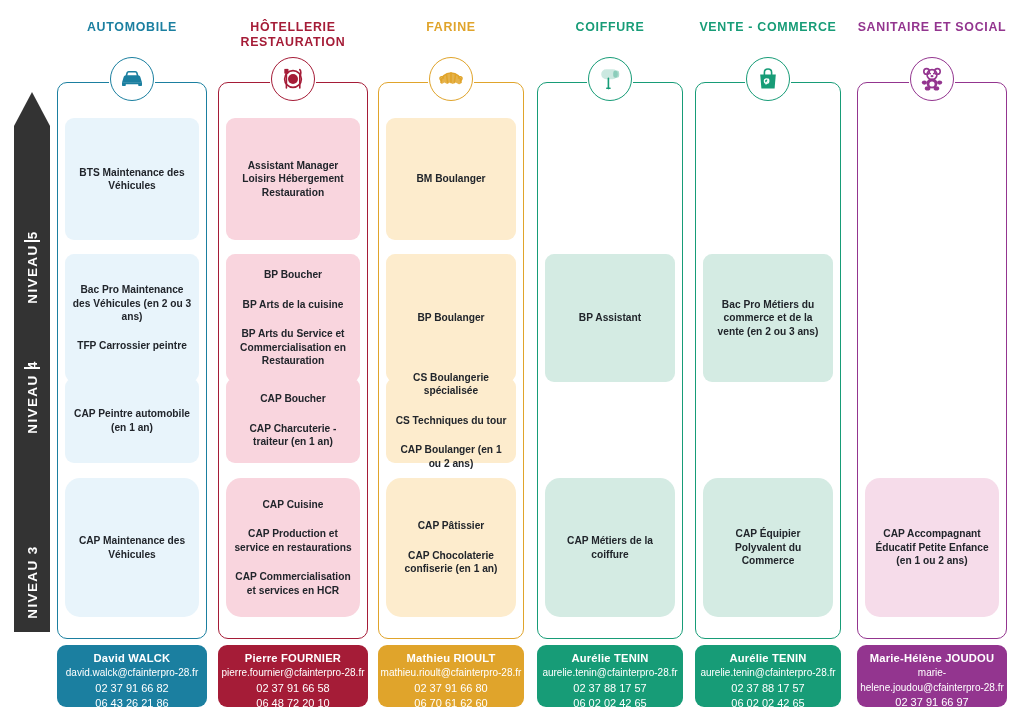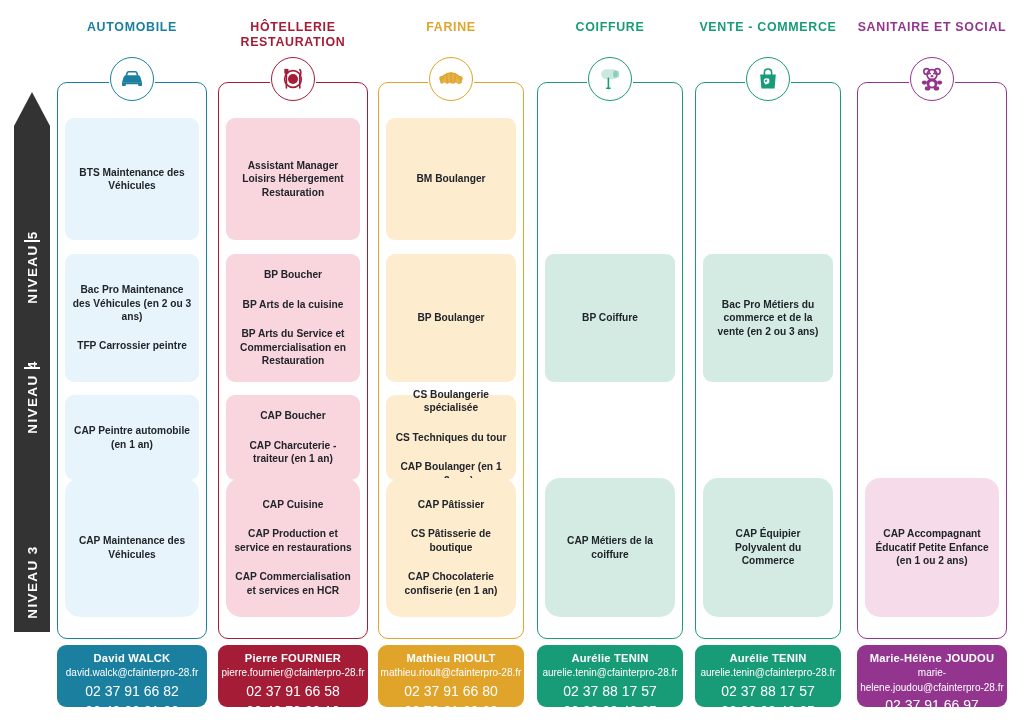--- a/index.html
+++ b/index.html
@@ -93,41 +93,41 @@
     font-size: 10.2px;
     font-weight: 700;
     line-height: 1.32;
     color: #21252b;
   }
   .cell p + p { margin-top: 16px; }
 
   
   .r5 { top: 36px;  height: 122px; }
   .r4 { top: 172px; height: 128px; }
-  .r3 { top: 313px; height: 85px; }
+  .r3 { top: 296px; height: 85px; }
   .r2 { top: 396px; height: 139px; border-radius: 15px; }
 
   
   .contact {
     position: absolute;
     left: 0; right: 0;
     top: 563px;
     height: 62px;
     background: var(--c);
     border-radius: 9px;
     color: #ffffff;
     text-align: center;
     padding-top: 7px;
   }
   .contact .name {
     font-size: 11.2px; font-weight: 700; letter-spacing: .2px;
     margin-bottom: 2px;
   }
   .contact .mail { font-size: 10px; line-height: 1.45; }
-  .contact .tel  { font-size: 14px; line-height: 1.45; }
+  .contact .tel  { font-size: 11px; line-height: 1.45; }
 </style>
 </head>
 <body>
 
 <div id="stage">
 
   <div class="level-arrow">
     <div class="tick tick-a"></div>
     <div class="tick tick-b"></div>
     <div class="level-label lvl5">NIVEAU 5</div>
@@ -248,21 +248,20 @@
         <div class="cell r3">
           <div>
             <p>CS Boulangerie spécialisée</p>
             <p>CS Techniques du tour</p>
             <p>CAP Boulanger (en 1 ou 2 ans)</p>
           </div>
         </div>
         <div class="cell r2">
           <div>
             <p>CAP Pâtissier</p>
-            <p>CS Pâtisserie de boutique</p>
             <p>CAP Chocolaterie confiserie (en 1 an)</p>
           </div>
         </div>
         <div class="contact">
           <div class="name">Mathieu RIOULT</div>
           <div class="mail">mathieu.rioult@cfainterpro-28.fr</div>
           <div class="tel">02 37 91 66 80</div>
           <div class="tel">06 70 61 62 60</div>
         </div>
       </div>
@@ -274,21 +273,21 @@
         <div class="col-icon">
           <svg width="24" height="28" viewBox="0 0 24 28">
             <rect x="4" y="5" width="15" height="8.4" rx="4.2" fill="#179c77" opacity="0.22" stroke="#179c77" stroke-width="1.6" stroke-linecap="round" stroke-linejoin="round"></rect>
             <rect x="16" y="6.4" width="4.4" height="5.6" rx="1.6" fill="#179c77" opacity="0.35" stroke="#179c77" stroke-width="1.6" stroke-linecap="round" stroke-linejoin="round"></rect>
             <path d="M10.4 13.4 L10.4 23.6" stroke="#179c77" fill="none" stroke-width="1.6" stroke-linecap="round" stroke-linejoin="round"></path>
             <path d="M8.8 23.2 L12 23.2" stroke="#179c77" fill="none" stroke-width="1.6" stroke-linecap="round" stroke-linejoin="round"></path>
           </svg>
         </div>
         <div class="cell r4">
           <div>
-            <p>BP Coiffure</p>
+            <p>BP Assistant</p>
           </div>
         </div>
         <div class="cell r2">
           <div>
             <p>CAP Métiers de la coiffure</p>
           </div>
         </div>
         <div class="contact">
           <div class="name">Aurélie TENIN</div>
           <div class="mail">aurelie.tenin@cfainterpro-28.fr</div>

